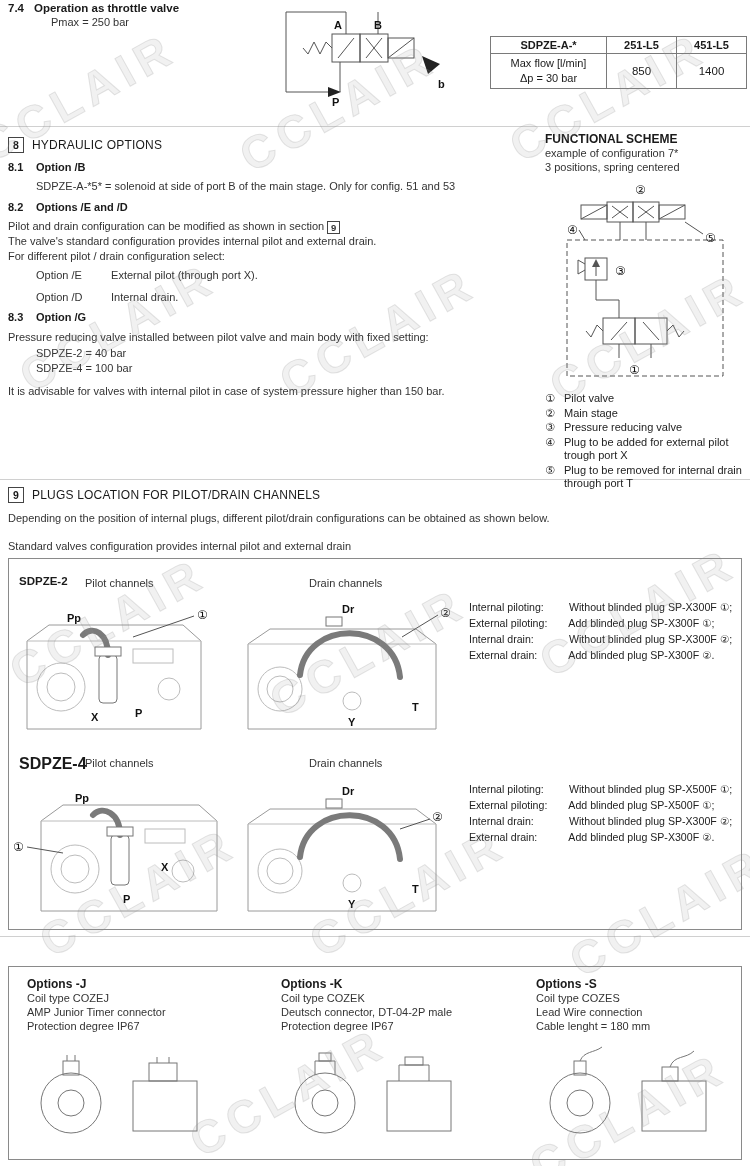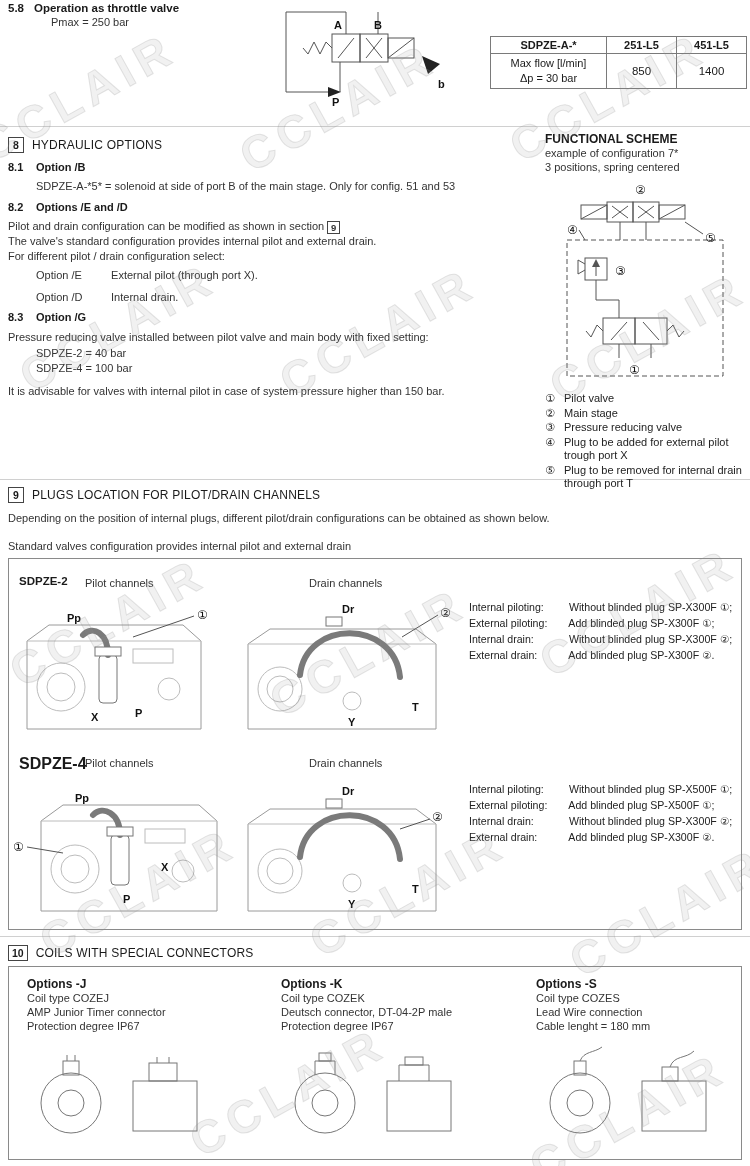--- a/index.html
+++ b/index.html
@@ -64,21 +64,21 @@
     <span class="wm" style="left:180px;top:1065px">CCLAIR</span>
     <span class="wm" style="left:520px;top:1090px">CCLAIR</span>
   </div>
 
   <div class="sep" style="top:126px"></div>
   <div class="sep" style="top:479px"></div>
   <div class="sep" style="top:936px"></div>
 
   <div class="abs" style="left:8px;top:2px;width:218px">
     <div class="hrow" style="align-items:flex-start">
-      <span class="b" style="flex:0 0 26px;font-size:11.5px">5.8</span>
+      <span class="b" style="flex:0 0 26px;font-size:11.5px">7.4</span>
       <span class="b" style="font-size:11.5px">Operation as throttle valve</span>
     </div>
     <div class="body" style="margin:1px 0 0 43px">Pmax = 250 bar</div>
   </div>
 
   <svg class="abs" style="left:228px;top:0" width="255" height="115" viewBox="0 0 255 115">
     <g class="thin">
       <polyline points="118,34 118,12 58,12 58,92 100,92"></polyline>
       <line x1="150" y1="34" x2="150" y2="12"></line>
       <line x1="112" y1="62" x2="112" y2="92"></line>
@@ -344,24 +344,20 @@
         <span class="lb">Internal drain:</span>
         <span>Without blinded plug SP-X300F ②;</span>
       </div>
       <div class="spec">
         <span class="lb">External drain:</span>
         <span>Add blinded plug SP-X300F ②.</span>
       </div>
     </div>
   </div>
 
-  <div class="abs hrow" style="left:8px;top:945px">
-    <span class="numbox">10</span>
-    <span class="h1">COILS WITH SPECIAL CONNECTORS</span>
-  </div>
 
   <div class="bigbox" style="left:8px;top:966px;width:734px;height:194px">
 
     <div class="abs" style="left:18px;top:10px;width:240px">
       <div class="b" style="font-size:12px">Options -J</div>
       <div class="body">Coil type COZEJ</div>
       <div class="body">AMP Junior Timer connector</div>
       <div class="body">Protection degree IP67</div>
     </div>
     <svg class="abs" style="left:18px;top:78px" width="210" height="100" viewBox="0 0 210 100">

